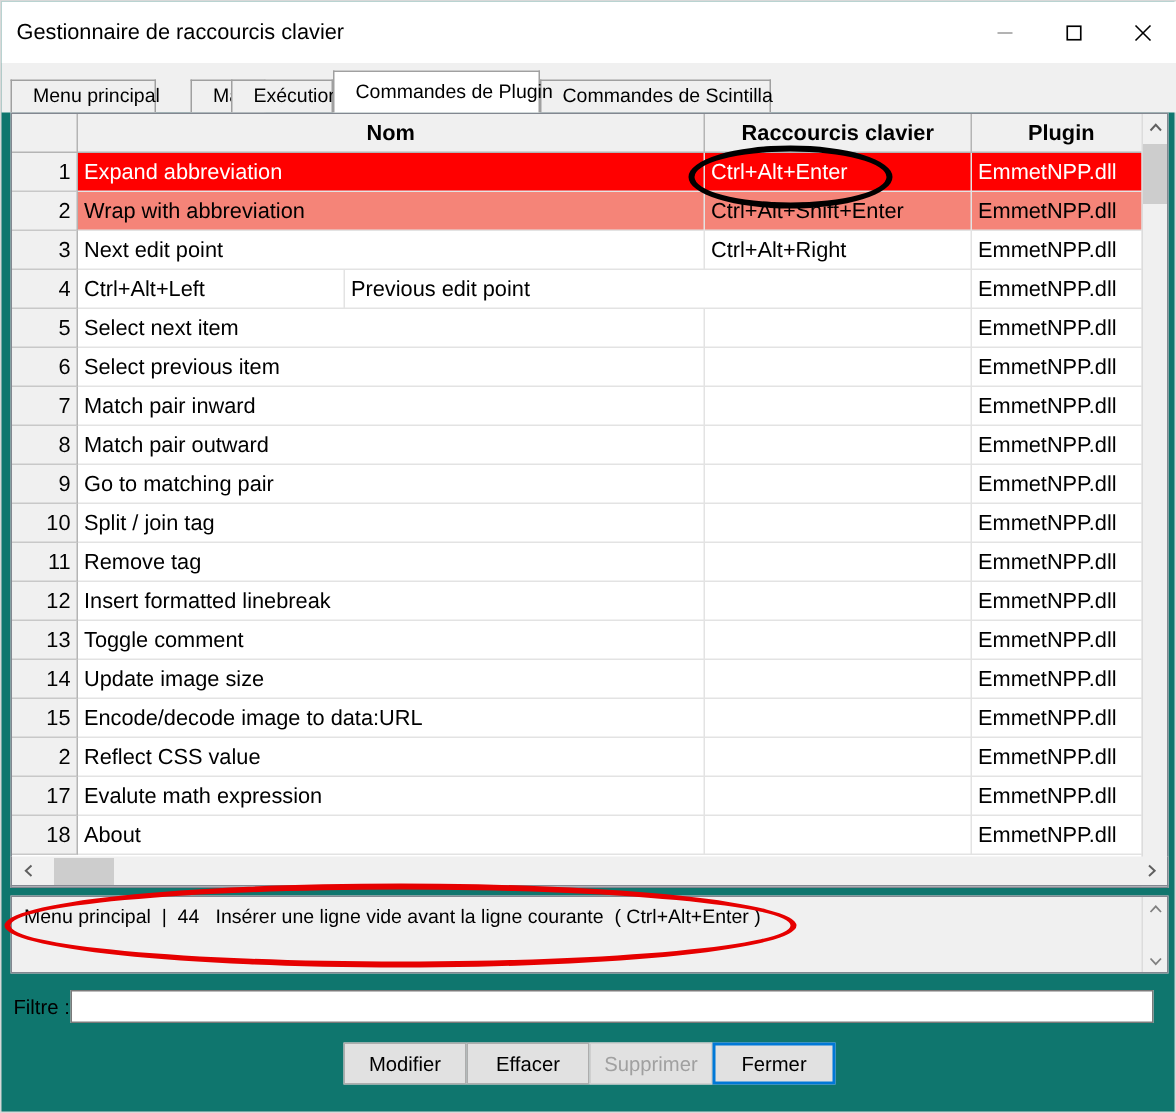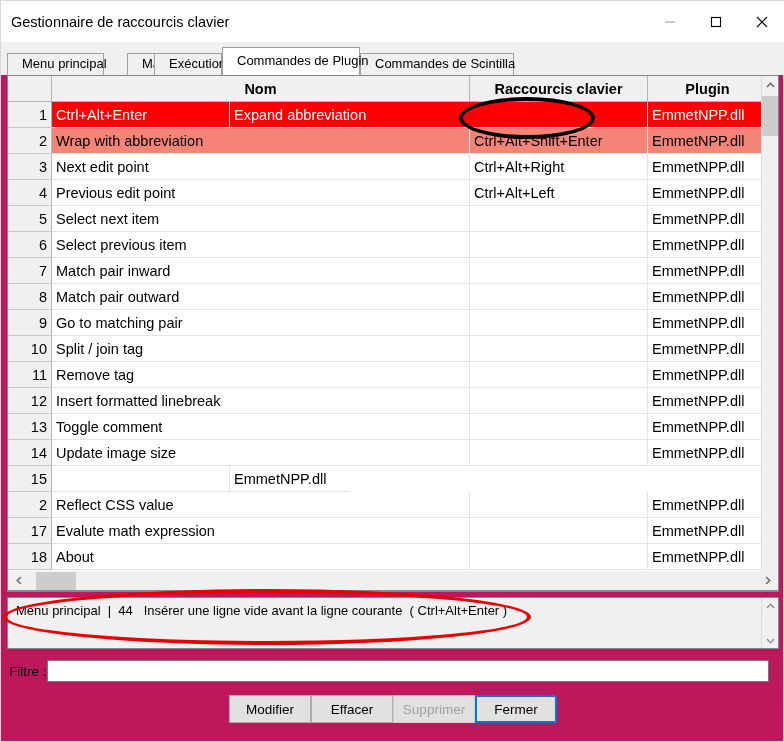--- a/index.html
+++ b/index.html
@@ -12,21 +12,21 @@
     background: #f0f0f0;
     font-family: "Liberation Sans", sans-serif;
     font-size: 13px;
     color: #000;
     overflow: hidden;
   }
   #app {
     position: relative;
     width: 784px;
     height: 742px;
-    background: #be185d;
+    background: #0f766e;
     box-sizing: border-box;
     border: 1px solid #d8d8d8;
   }
 
   
   .titlebar {
     position: absolute;
     left: 0; top: 0;
     width: 784px; height: 41px;
     background: #ffffff;
@@ -350,40 +350,40 @@
     <div class="lv-header">
       <div class="hd hd-num"></div>
       <div class="hd hd-nom">Nom</div>
       <div class="hd hd-key">Raccourcis clavier</div>
       <div class="hd hd-plug">Plugin</div>
     </div>
 
     <div class="lv-body" id="lv-body">
         <div class="row sel-primary">
           <div class="cell c-num">1</div>
+          <div class="cell c-nom">Expand abbreviation</div>
           <div class="cell c-key">Ctrl+Alt+Enter</div>
-          <div class="cell c-nom">Expand abbreviation</div>
           <div class="cell c-plug">EmmetNPP.dll</div>
         </div>
         <div class="row sel-secondary">
           <div class="cell c-num">2</div>
           <div class="cell c-nom">Wrap with abbreviation</div>
           <div class="cell c-key">Ctrl+Alt+Shift+Enter</div>
           <div class="cell c-plug">EmmetNPP.dll</div>
         </div>
         <div class="row">
           <div class="cell c-num">3</div>
           <div class="cell c-nom">Next edit point</div>
           <div class="cell c-key">Ctrl+Alt+Right</div>
           <div class="cell c-plug">EmmetNPP.dll</div>
         </div>
         <div class="row">
           <div class="cell c-num">4</div>
+          <div class="cell c-key">Ctrl+Alt+Left</div>
           <div class="cell c-nom">Previous edit point</div>
-          <div class="cell c-key">Ctrl+Alt+Left</div>
           <div class="cell c-plug">EmmetNPP.dll</div>
         </div>
         <div class="row">
           <div class="cell c-num">5</div>
           <div class="cell c-nom">Select next item</div>
           <div class="cell c-key"></div>
           <div class="cell c-plug">EmmetNPP.dll</div>
         </div>
         <div class="row">
           <div class="cell c-num">6</div>
@@ -434,20 +434,21 @@
           <div class="cell c-plug">EmmetNPP.dll</div>
         </div>
         <div class="row">
           <div class="cell c-num">14</div>
           <div class="cell c-nom">Update image size</div>
           <div class="cell c-key"></div>
           <div class="cell c-plug">EmmetNPP.dll</div>
         </div>
         <div class="row">
           <div class="cell c-num">15</div>
+          <div class="cell c-nom">Encode/decode image to data:URL</div>
           <div class="cell c-key"></div>
           <div class="cell c-plug">EmmetNPP.dll</div>
         </div>
         <div class="row">
           <div class="cell c-num">2</div>
           <div class="cell c-nom">Reflect CSS value</div>
           <div class="cell c-key"></div>
           <div class="cell c-plug">EmmetNPP.dll</div>
         </div>
         <div class="row">

